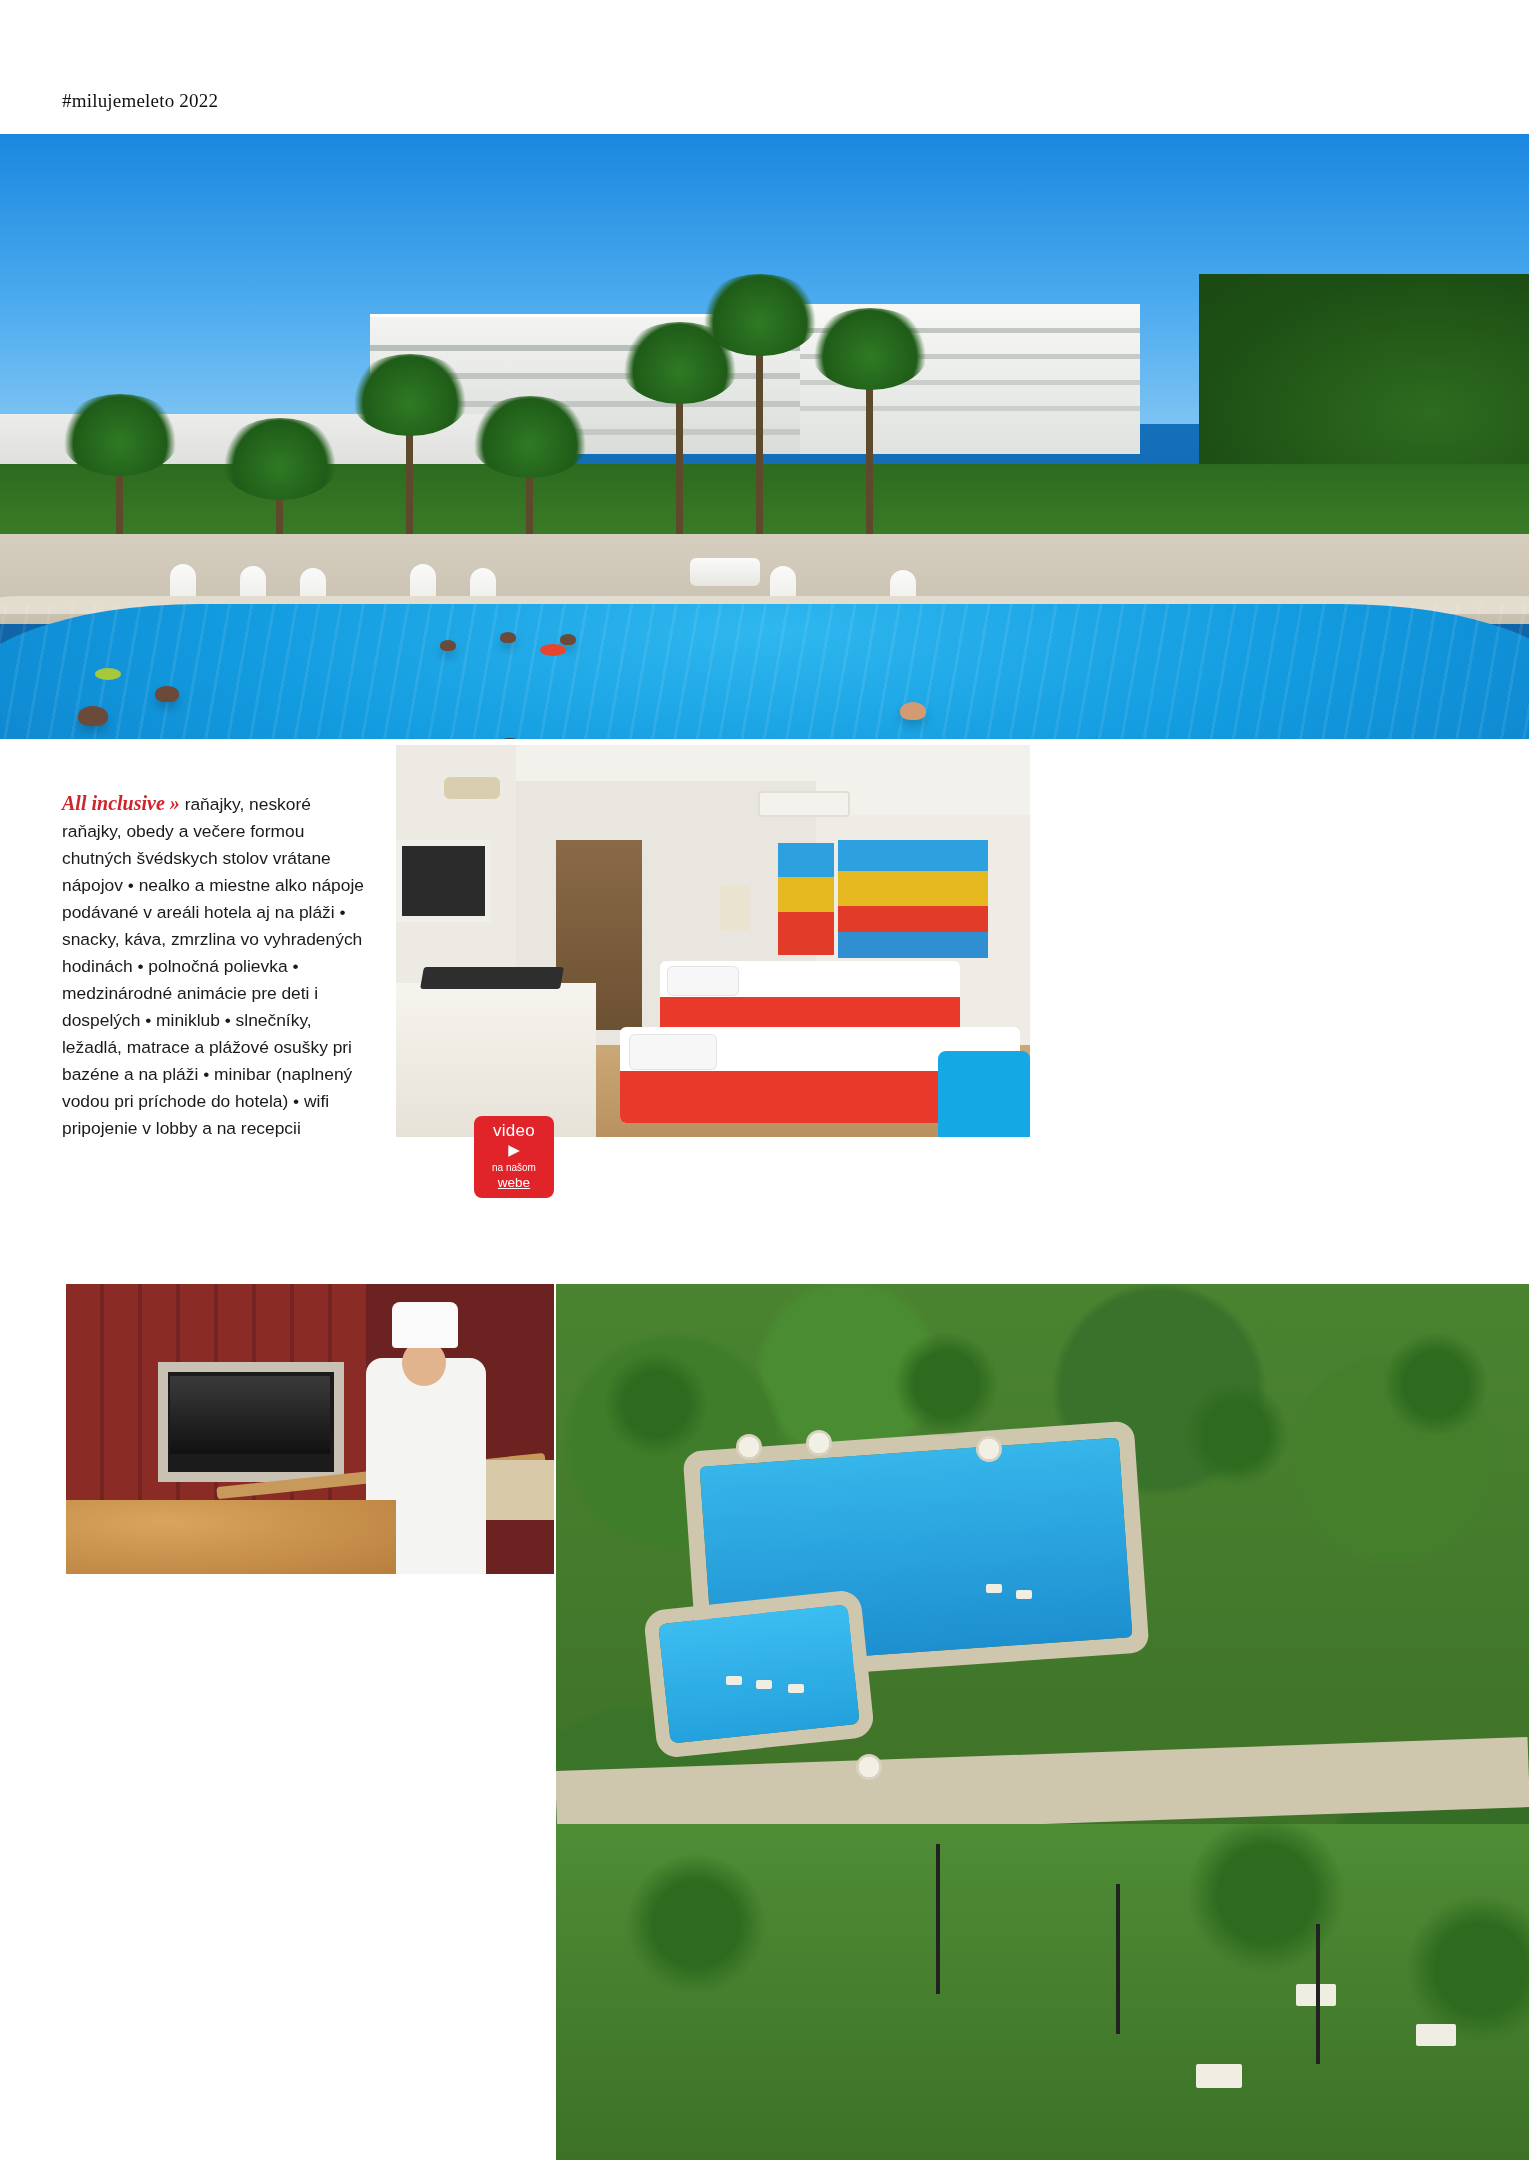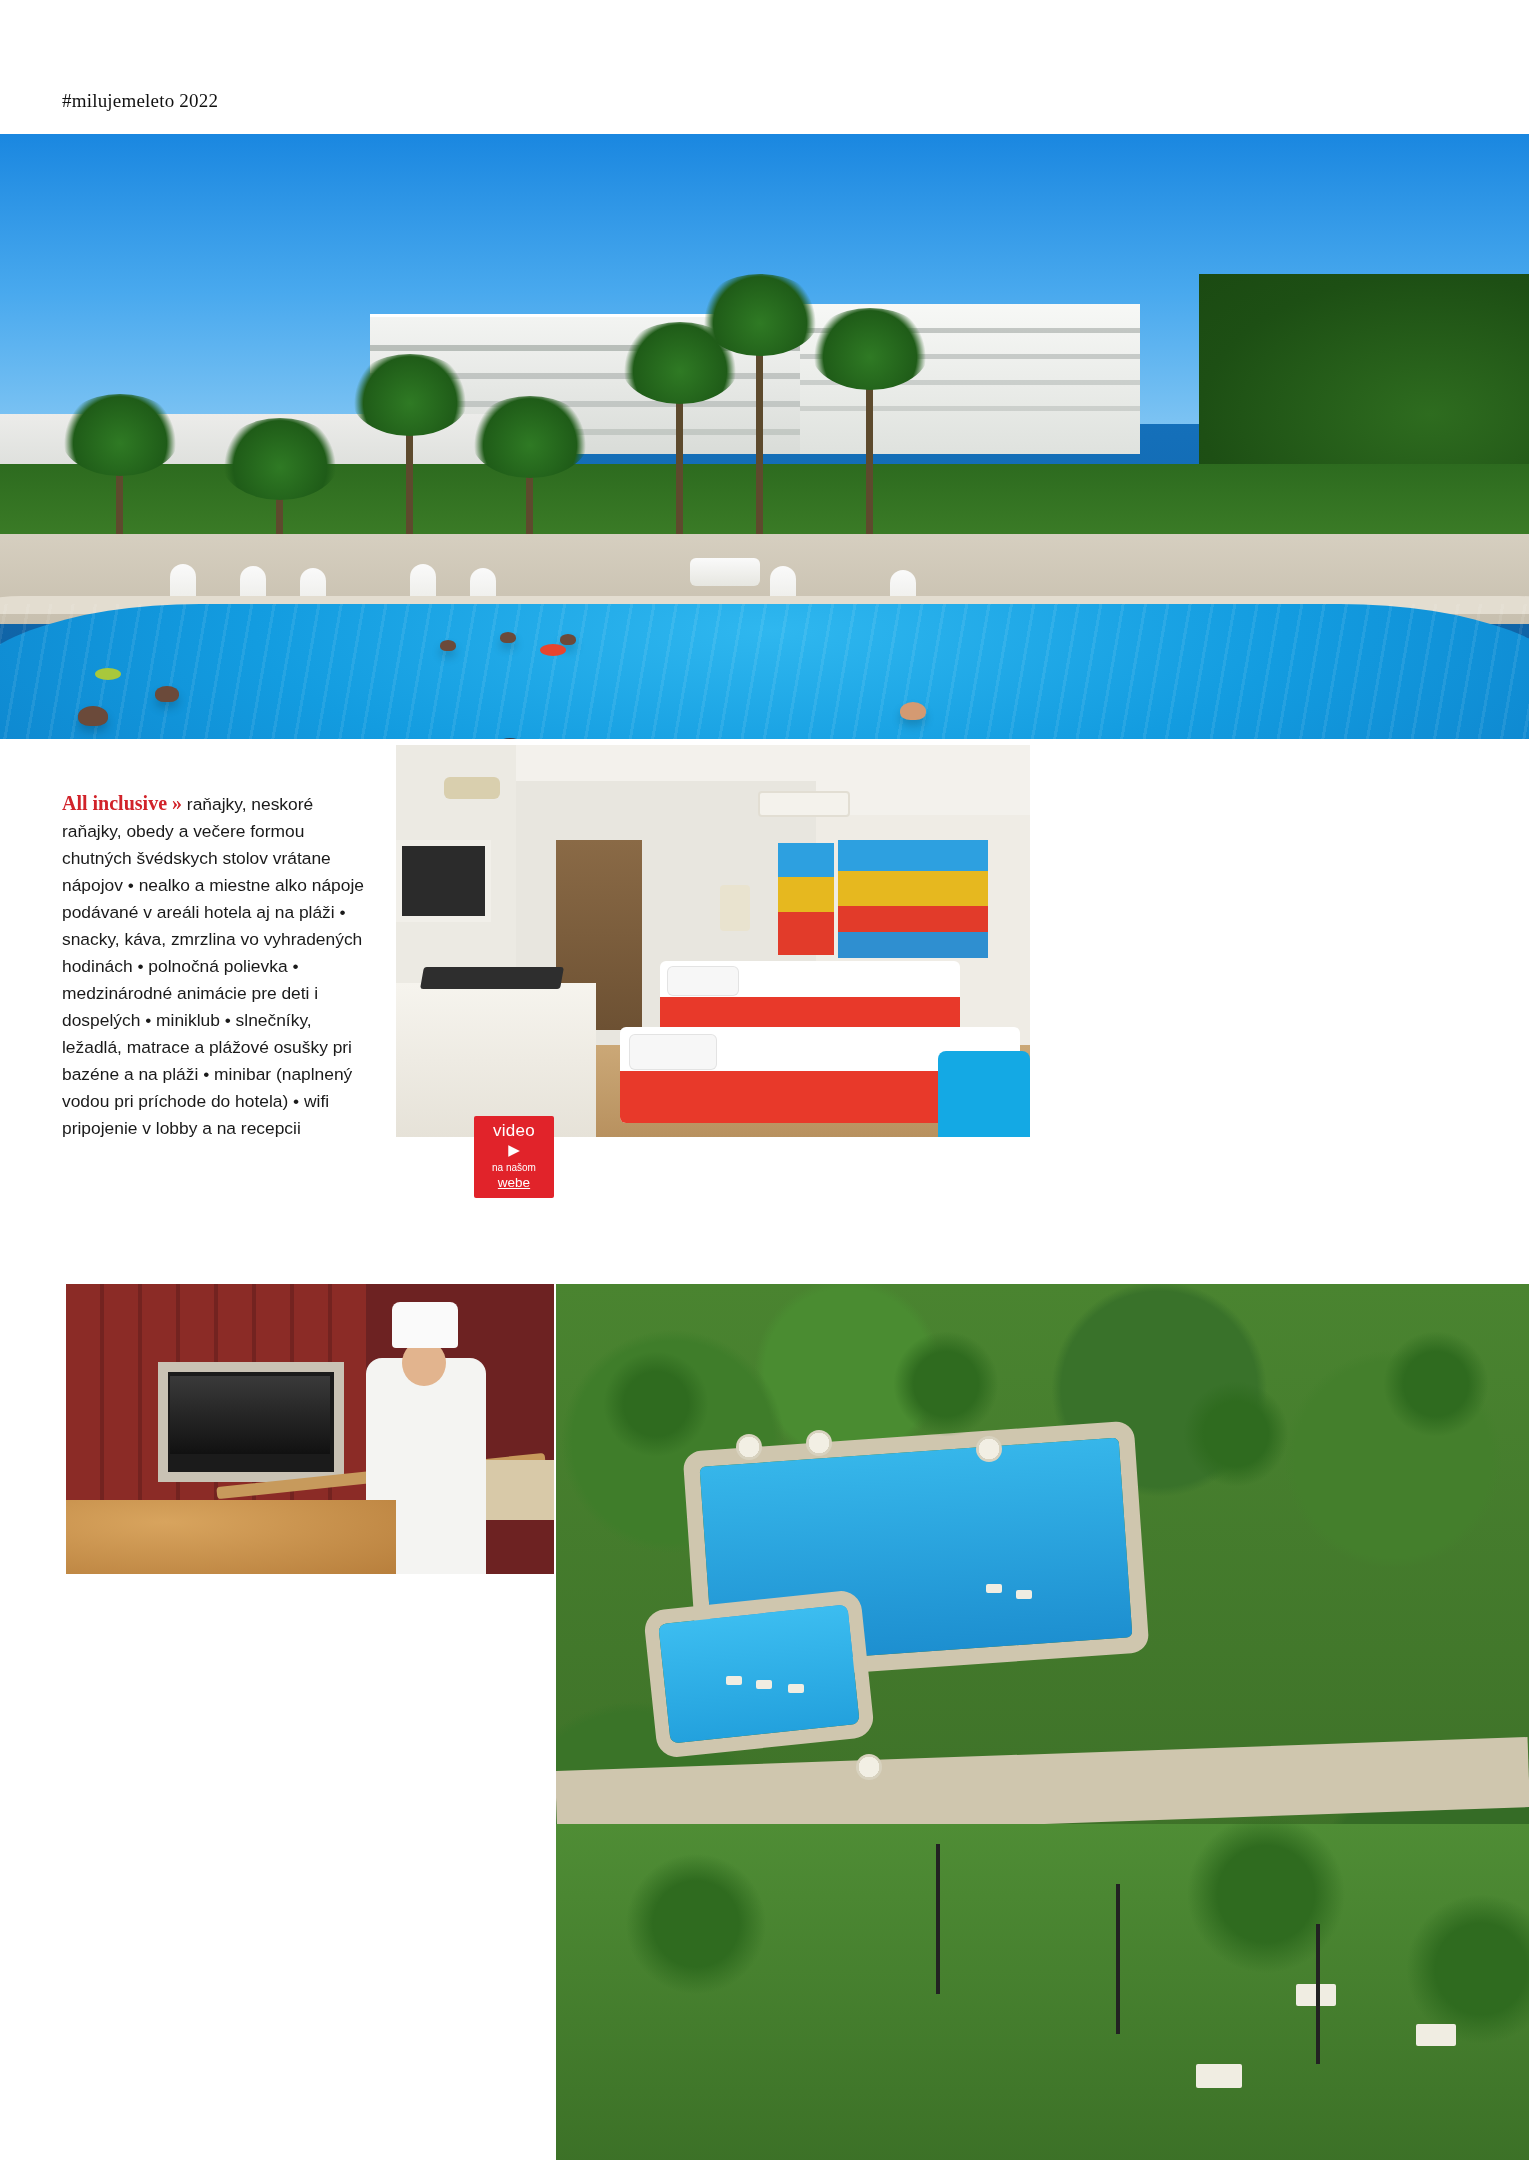--- a/index.html
+++ b/index.html
@@ -184,20 +184,21 @@
     position: absolute;
     left: 62px; top: 45px;
     width: 310px;
     font-family: "Liberation Sans", sans-serif;
     font-size: 17.4px;
     line-height: 27px;
     color: #1a1a1a;
   }
   .ai-text .lead {
     font-family: "Liberation Serif", serif;
+    font-style: italic;
     font-weight: bold;
     color: #d1232a;
     font-size: 20px;
   }
   .ai-text p { margin: 0; }
 
   .room-photo {
     position: absolute;
     left: 396px; top: 0;
     width: 634px; height: 392px;
@@ -224,21 +225,21 @@
   .room-photo .bed2 { position: absolute; right: 10px; top: 282px; width: 400px; height: 96px; background: #fff; border-radius: 6px; }
   .room-photo .bed2 .blanket { position: absolute; left: 0; bottom: 0; width: 100%; height: 52px; background: #e8392a; border-radius: 0 0 6px 6px; }
   .room-photo .bed2 .pillow { position: absolute; left: 10px; top: 8px; width: 86px; height: 34px; background: #f7f7f7; border-radius: 5px; box-shadow: 0 0 0 1px #e3e3e3; }
   .room-photo .chair { position: absolute; right: 0; bottom: 0; width: 92px; height: 86px; background: #14a9e4; border-radius: 8px 8px 0 0; }
 
   .video-badge {
     position: absolute;
     left: 474px; top: 371px;
     width: 80px; height: 82px;
     background: #e1232a;
-    border-radius: 2px;
+    border-radius: 8px;
     color: #fff;
     text-align: center;
     font-family: "Liberation Sans", sans-serif;
     cursor: pointer;
   }
   .video-badge .vtitle { font-size: 17px; padding-top: 5px; font-weight: 400; letter-spacing: 0.3px; }
   .video-badge .play { font-size: 15px; line-height: 17px; }
   .video-badge .sub1 { font-size: 10px; line-height: 16px; }
   .video-badge .sub2 { font-size: 13.5px; line-height: 14px; text-decoration: underline; }
   .video-badge .gap { height: 2px; }

